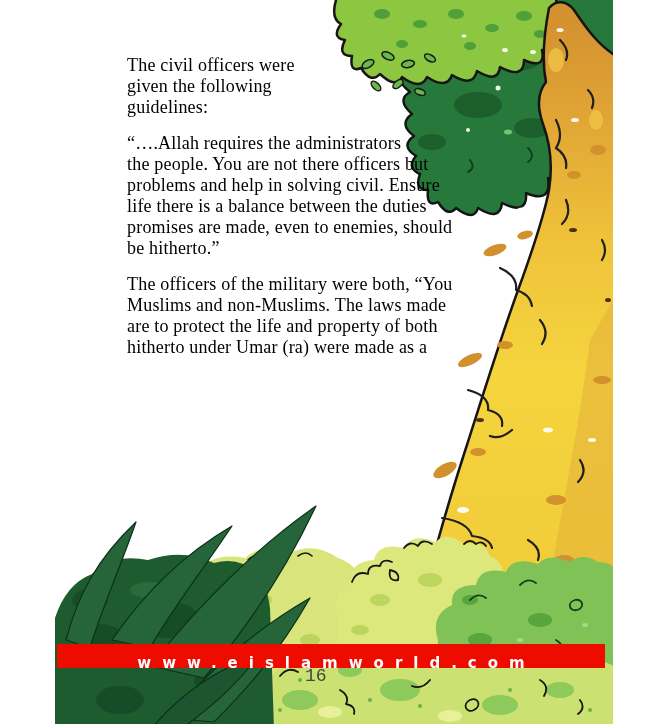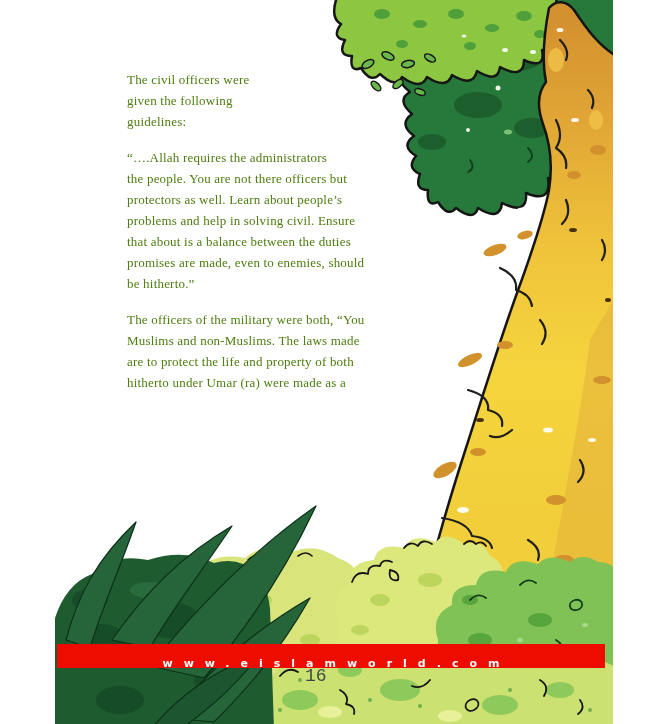--- a/index.html
+++ b/index.html
@@ -5,30 +5,30 @@
   html,body { margin:0; padding:0; background:#ffffff; }
   .page {
     position:relative; width:664px; height:724px; background:#ffffff;
     overflow:hidden; font-family:"Liberation Serif", serif;
   }
   .art {
     position:absolute; left:0; top:0; width:664px; height:724px; z-index:1;
   }
   .text-block {
     position:absolute; left:127px; top:55px; width:370px; z-index:2;
-    font-size:13px; line-height:21px; color:#4d7c0f; letter-spacing:0.2px;margin-top:14px;
+    font-size:18px; line-height:21px; color:#000000; letter-spacing:0.2px;
   }
   .text-block .para { margin:0 0 15px 0; }
   .text-block .line { white-space:nowrap; }
   .banner {
     position:absolute; left:57px; top:644px; width:548px; height:24px;
     background:#ee0b00; z-index:3; display:flex; align-items:center; justify-content:center;
   }
   .banner .url {
-    font-family:"DejaVu Sans", sans-serif; font-weight:bold; font-size:11px;
+    font-family:"DejaVu Sans", sans-serif; font-weight:bold; font-size:15px;
     color:#ffffff; letter-spacing:11px; padding-left:11px; white-space:nowrap;margin-top:14px;
   }
   .page-number {
     position:absolute; left:305px; top:666px; z-index:3;
     font-family:Liberation Mono, monospace; font-size:18px; color:#3c4a42;
   }
 </style>
 </head>
 <body>
 
@@ -235,23 +235,22 @@
 
   <div class="text-block">
     <div class="para">
       <div class="line">The civil officers were</div>
       <div class="line">given the following</div>
       <div class="line">guidelines:</div>
     </div>
     <div class="para">
       <div class="line">“….Allah requires the administrators</div>
       <div class="line">the people. You are not there officers but</div>
-      <div class="line">protectors as well. Learn about people’s</div>
       <div class="line">problems and help in solving civil. Ensure</div>
-      <div class="line">that about is a balance between the duties</div>
+      <div class="line">life there is a balance between the duties</div>
       <div class="line">promises are made, even to enemies, should</div>
       <div class="line">be hitherto.”</div>
     </div>
     <div class="para">
       <div class="line">The officers of the military were both, “You</div>
       <div class="line">Muslims and non-Muslims. The laws made</div>
       <div class="line">are to protect the life and property of both</div>
       <div class="line">hitherto under Umar (ra) were made as a</div>
     </div>
   </div>

